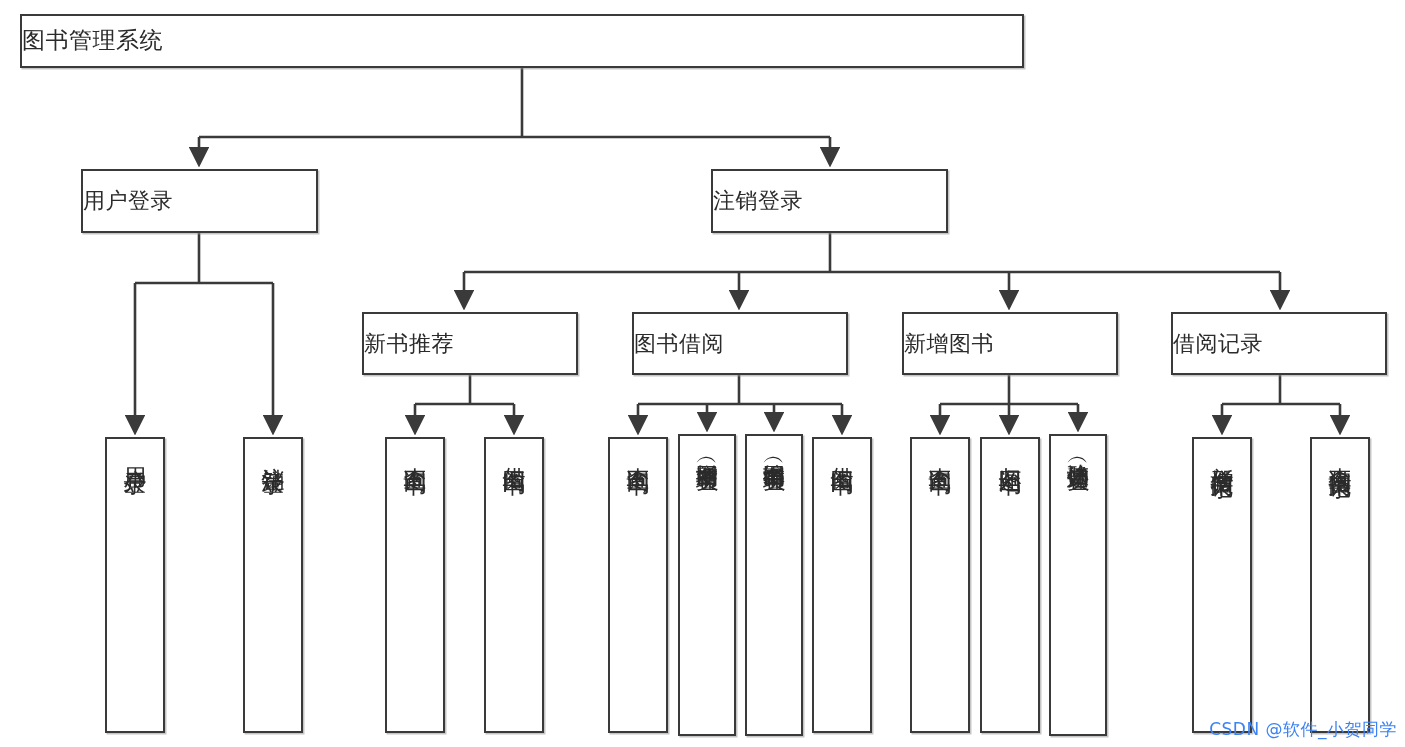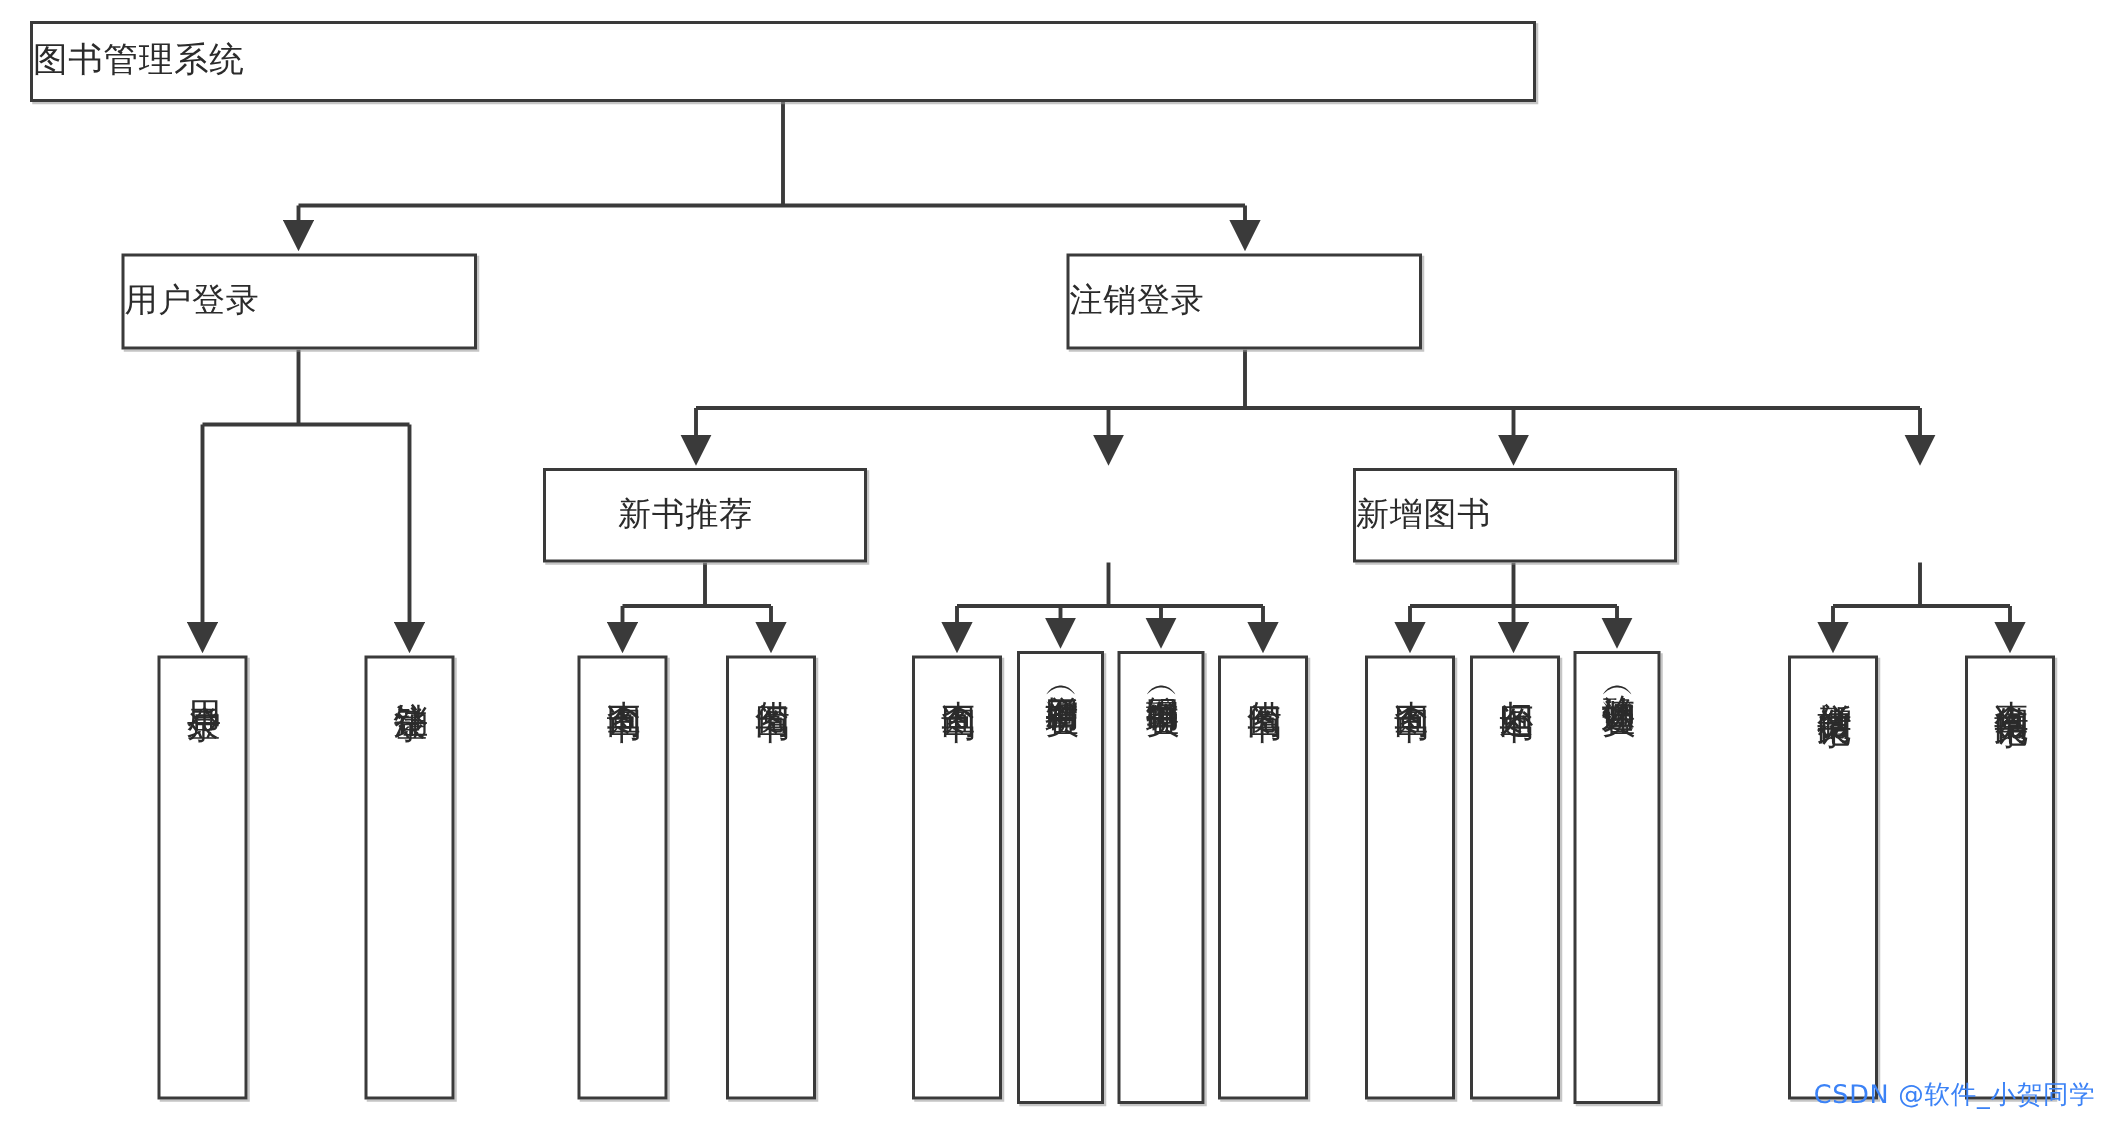--- a/index.html
+++ b/index.html
@@ -137,26 +137,32 @@
     <span class="label">图书管理系统</span>
   </div>
 
   <div class="node horiz" style="left:81px; top:169px; width:237px; height:64px;">
     <span class="label">用户登录</span>
   </div>
   <div class="node horiz" style="left:711px; top:169px; width:237px; height:64px;">
     <span class="label">注销登录</span>
   </div>
 
-  <div class="node horiz" style="left:362px; top:312px; width:216px; height:63px;padding-left:48px;">
+  <div class="node horiz" style="left:362px; top:312px; width:216px; height:63px;">
     <span class="label">新书推荐</span>
+  </div>
+  <div class="node horiz" style="left:632px; top:312px; width:216px; height:63px;">
+    <span class="label">图书借阅</span>
   </div>
   <div class="node horiz" style="left:902px; top:312px; width:216px; height:63px;">
     <span class="label">新增图书</span>
   </div>
+  <div class="node horiz" style="left:1171px; top:312px; width:216px; height:63px;">
+    <span class="label">借阅记录</span>
+  </div>
 
   <div class="node vert" style="left:105px; top:437px; width:60px; height:296px;">
     <span class="label">用户登录</span>
   </div>
   <div class="node vert" style="left:243px; top:437px; width:60px; height:296px;">
     <span class="label">注销登录</span>
   </div>
 
   <div class="node vert" style="left:385px; top:437px; width:60px; height:296px;">
     <span class="label">查询图书</span>

